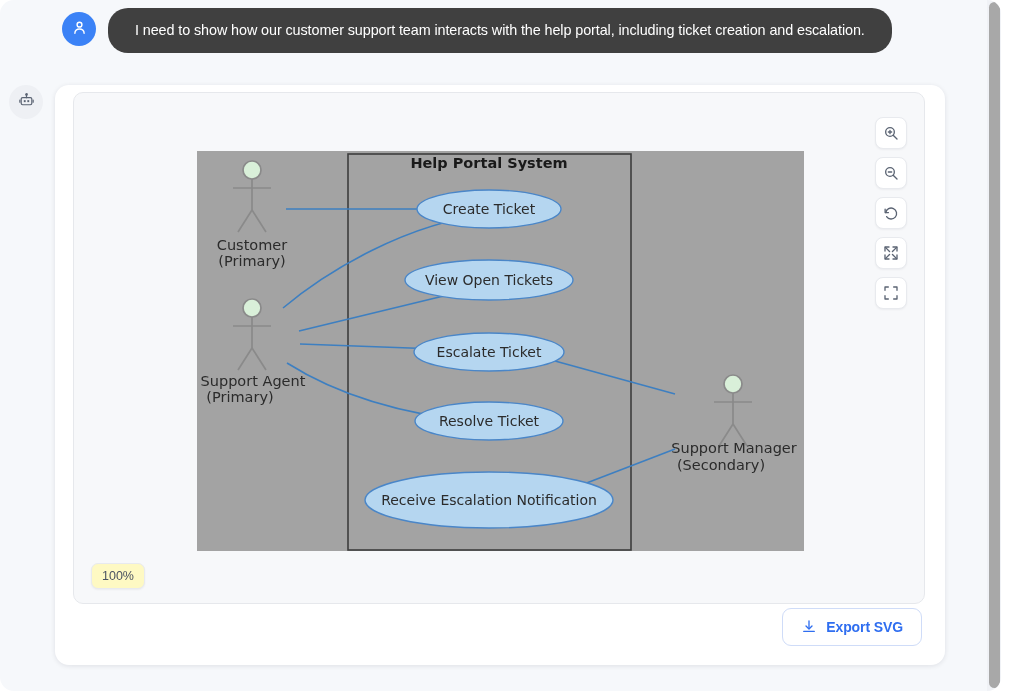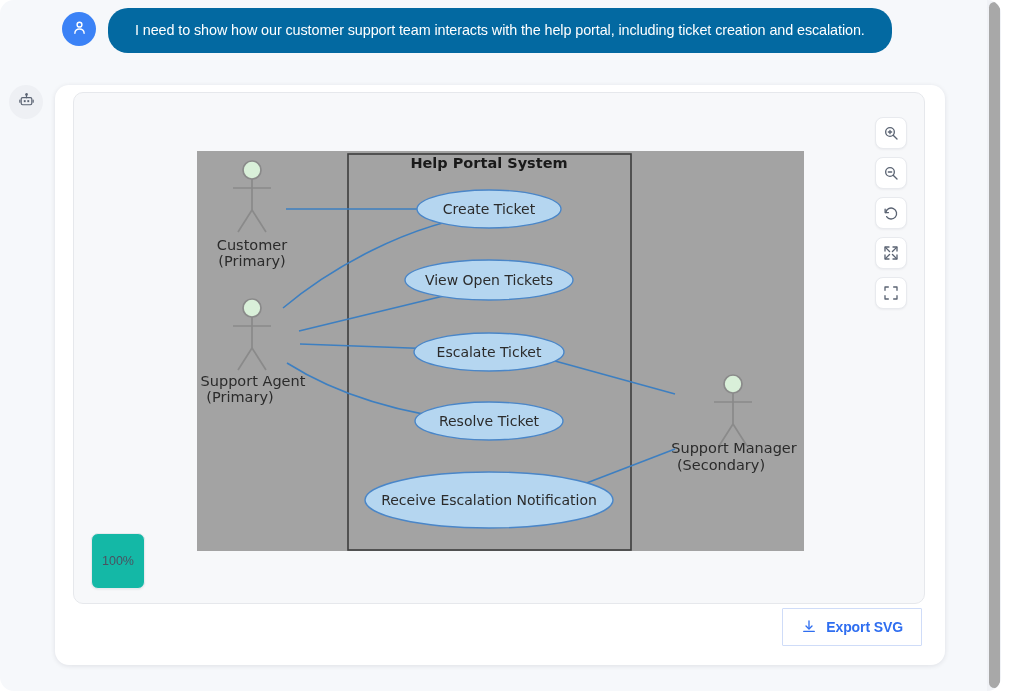--- a/index.html
+++ b/index.html
@@ -52,21 +52,21 @@
   .avatar {
     width: 34px; height: 34px;
     border-radius: 50%;
     background: #3b82f6;
     display: flex; align-items: center; justify-content: center;
     flex: 0 0 auto;
     margin-top: 4px;
   }
   .bubble {
     max-width: 866px;
-    background: #0369a1;
+    background: #404040;
     color: #ffffff;
     border-radius: 20px;
     padding: 13px 27px;
     font-size: 14.4px;
     line-height: 1.35;
     letter-spacing: -0.1px;
   }
 
   
   .bot-icon {
@@ -112,22 +112,22 @@
     display: flex; align-items: center; justify-content: center;
     box-shadow: 0 1px 2px rgba(15,23,42,0.05);
     cursor: pointer;
   }
   .tool-btn svg { display: block; }
 
   .zoom-badge {
     position: absolute;
     left: 17px; bottom: 14px;
     min-width: 44px;
-    padding: 20px 10px;
-    background: #14b8a6;
+    padding: 5px 10px;
+    background: #fef9c3;
     border: 1px solid #e8eaee;
     border-radius: 7px;
     font-size: 12.5px;
     color: #4a5261;
     text-align: center;
     box-shadow: 0 1px 2px rgba(15,23,42,0.05);
     z-index: 5;
   }
 
   
@@ -145,21 +145,21 @@
     position: absolute;
     right: 23px; bottom: 19px;
     display: flex; gap: 12px;
   }
   .act-btn {
     display: flex; align-items: center; gap: 9px;
     height: 38px;
     padding: 0 18px;
     background: #ffffff;
     border: 1px solid #cfdcf8;
-    border-radius: 1px;
+    border-radius: 9px;
     color: #2f6ef0;
     font-size: 14px;
     font-weight: 700;
     letter-spacing: -0.1px;
     cursor: pointer;
   }
   .act-btn svg { display: block; flex: 0 0 auto; }
 </style>
 </head>
 <body>

